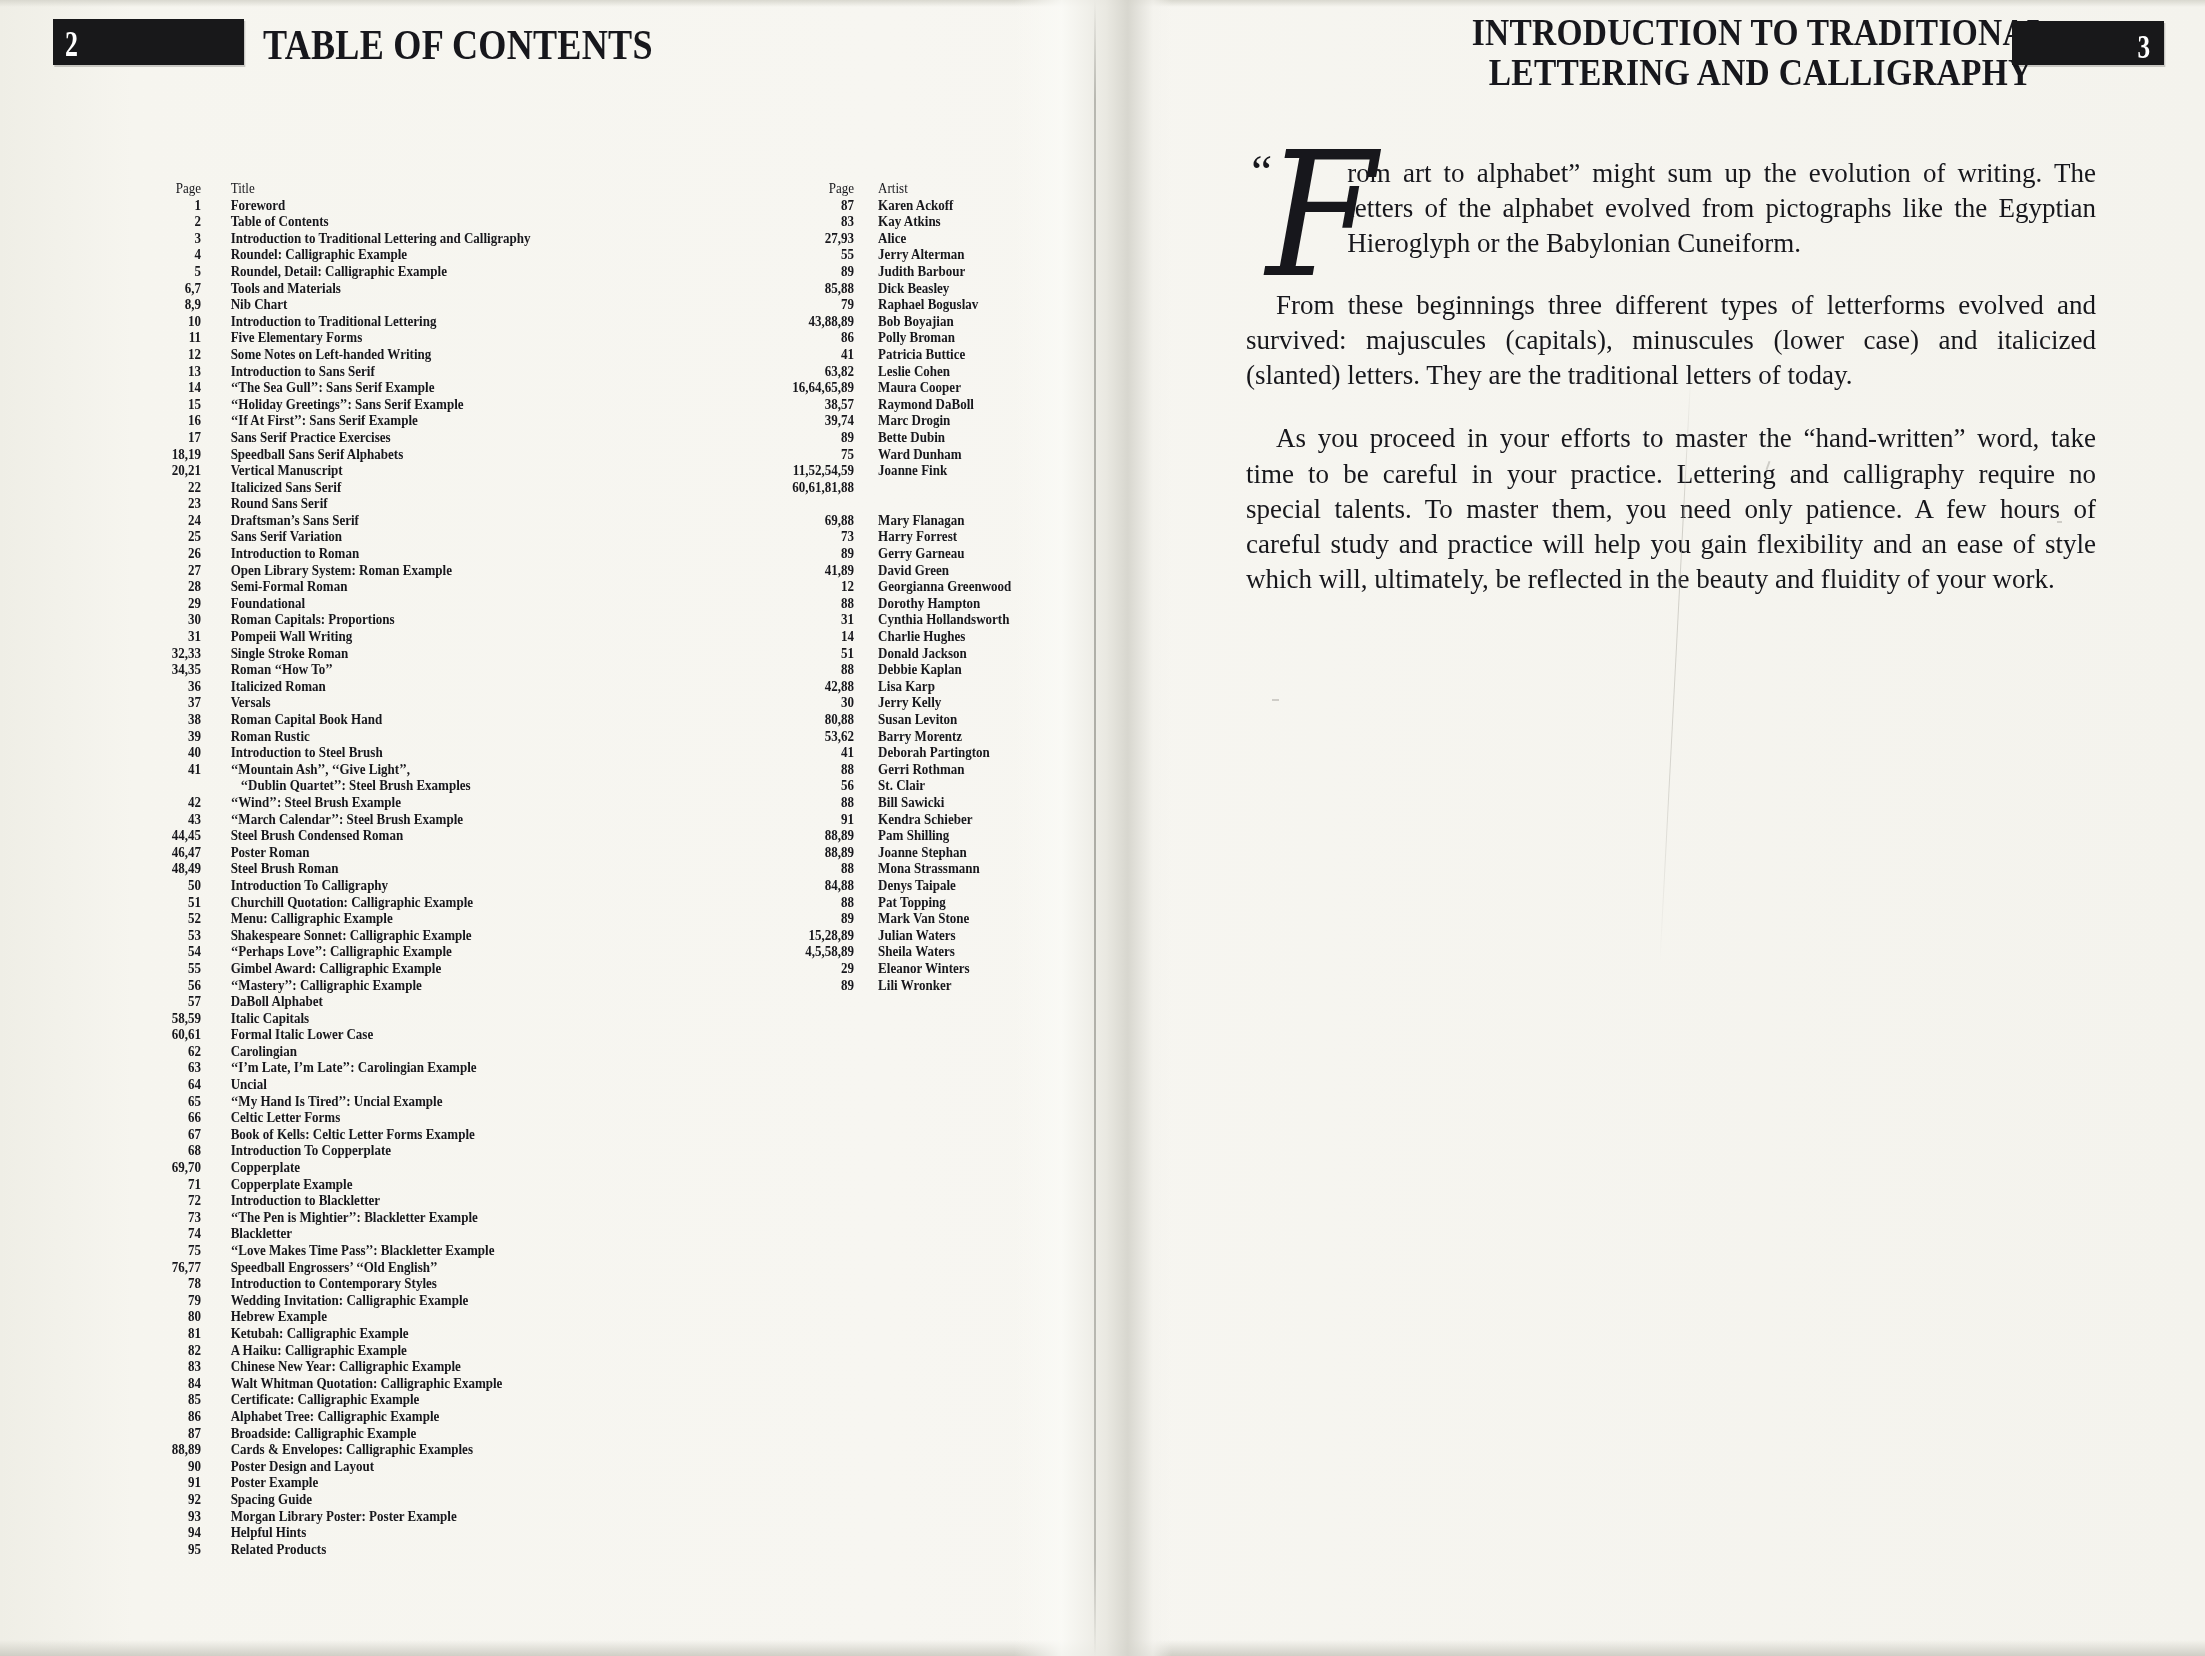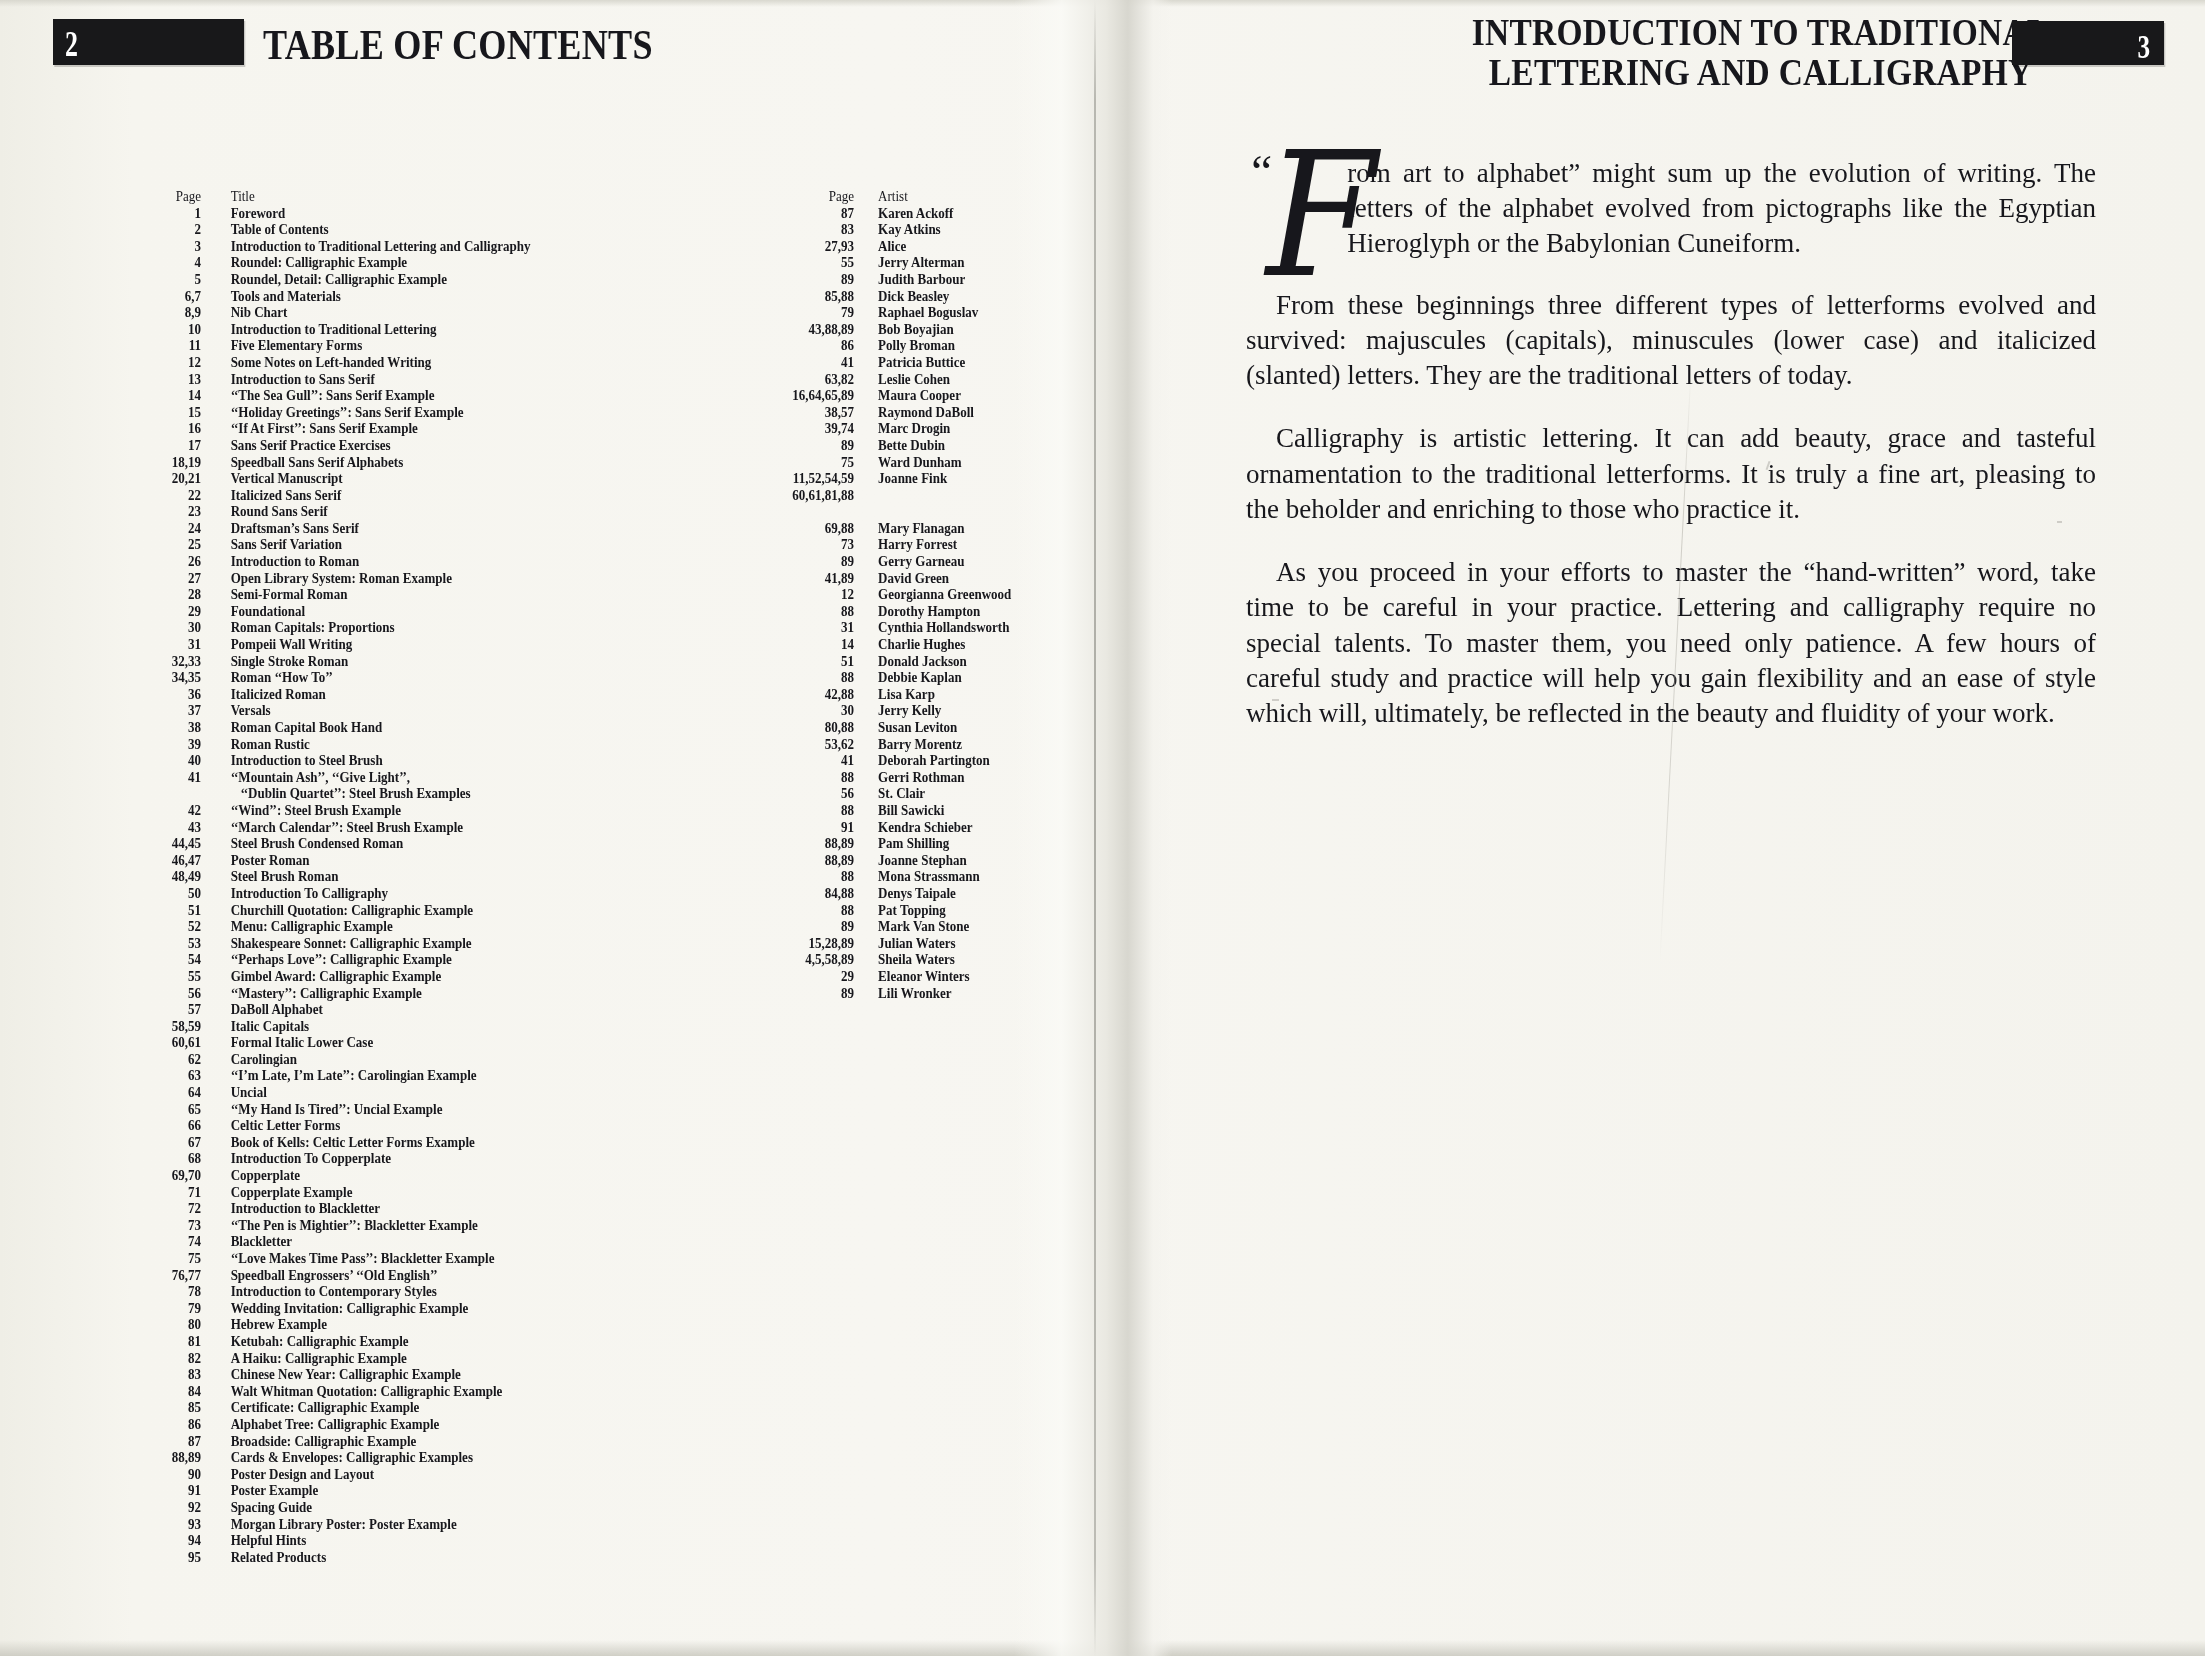--- a/index.html
+++ b/index.html
@@ -111,21 +111,20 @@
     transform: scaleX(0.86);
     transform-origin: left bottom;
     margin-left: 18.5px;
     white-space: nowrap;
   }
 
   
   .toc-col {
     position: absolute;
     font-family: "Liberation Serif", "DejaVu Serif", serif;
-    margin-top: 8px;
   }
   .toc-col.left  { left: 105px;  top: 182px; width: 501px; }
   .toc-col.right { left: 758px; top: 182px; width: 343px; }
 
   .toc-head, .toc-row {
     display: flex;
     align-items: baseline;
     line-height: 1;
     height: 16.6px;
   }
@@ -835,21 +834,20 @@
 
     <div class="body-col">
       <p class="first">
         <span class="dropcap-wrap">
           <span class="openquote">“</span>
           <span class="dropcap">F</span>
         </span>
         <span>rom art to alphabet” might sum up the evolution of writing. The letters of the alphabet evolved from pictographs like the Egyptian Hieroglyph  or the Babylonian Cuneiform.</span>
       </p>
       <p class="indent">From these beginnings three different types of letterforms evolved and survived: majuscules (capitals), minuscules (lower case) and italicized (slanted) letters. They are the traditional letters of today.</p>
-      <p class="indent">Calligraphy is artistic lettering. It can add beauty, grace and tasteful ornamentation to the traditional letterforms. It is truly a fine art, pleasing to the beholder and enriching to those who practice it.</p>
       <p class="indent">As you proceed in your efforts to master the “hand-written” word, take time to be careful in your practice. Lettering and calligraphy require no special talents. To master them, you need only patience. A few hours of careful study and practice will help you gain flexibility and an ease of style which will, ultimately, be reflected in the beauty and fluidity of your work.</p>
     </div>
 
   </div>
 
   <div class="scan-crease"></div>
   <div class="scan-speck" style="left:1767px;top:461px;width:2px;height:9.2px;transform:rotate(20deg);"></div>
   <div class="scan-speck" style="left:2057px;top:521px;width:4.6px;height:2px;"></div>
   <div class="scan-speck" style="left:1272px;top:699px;width:6.6px;height:2px;"></div>
 </div>

